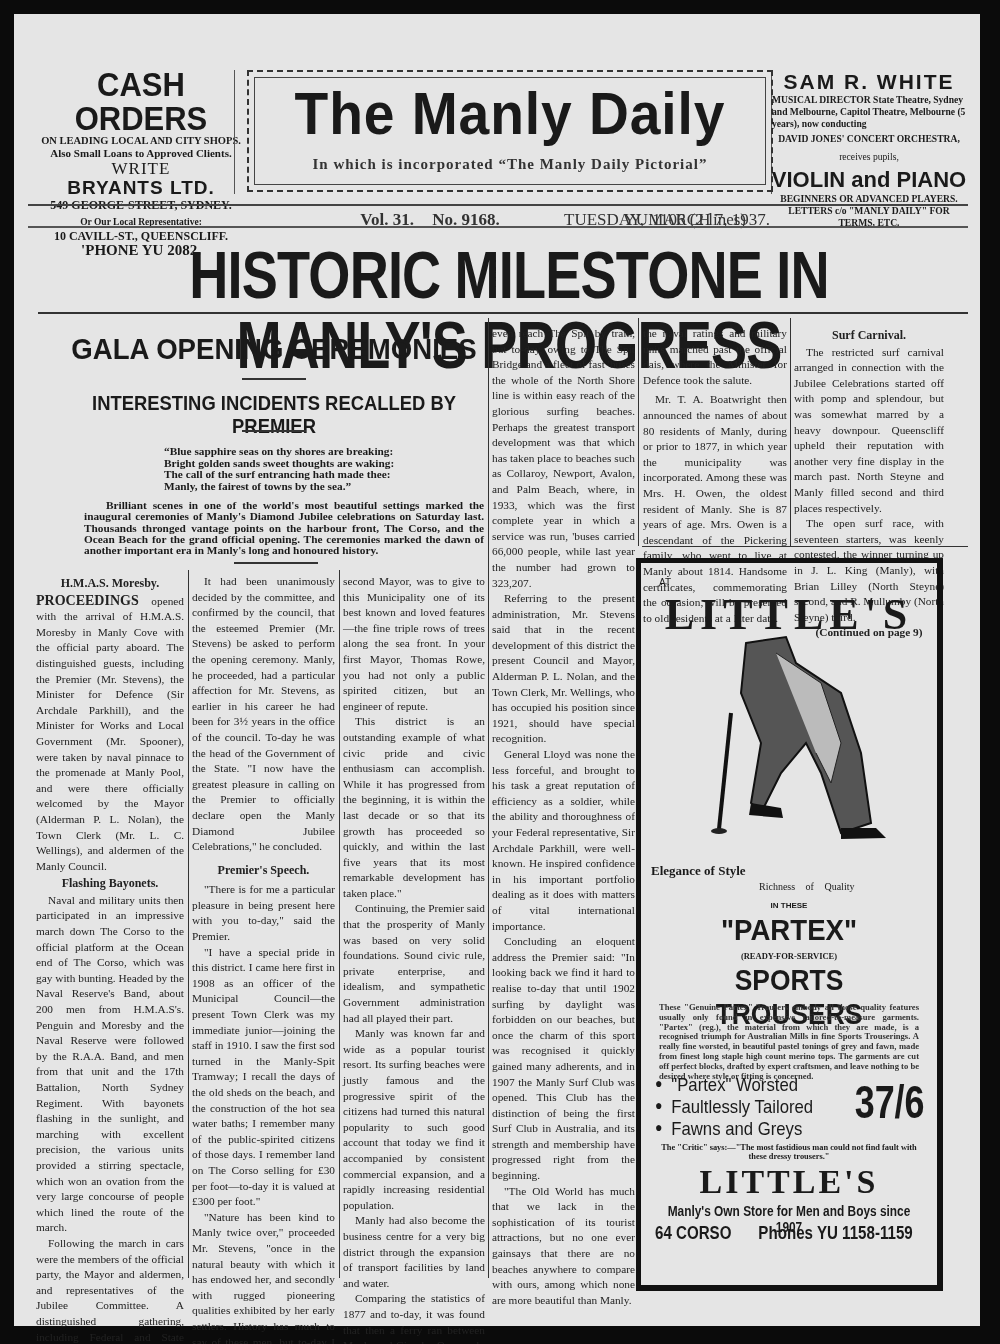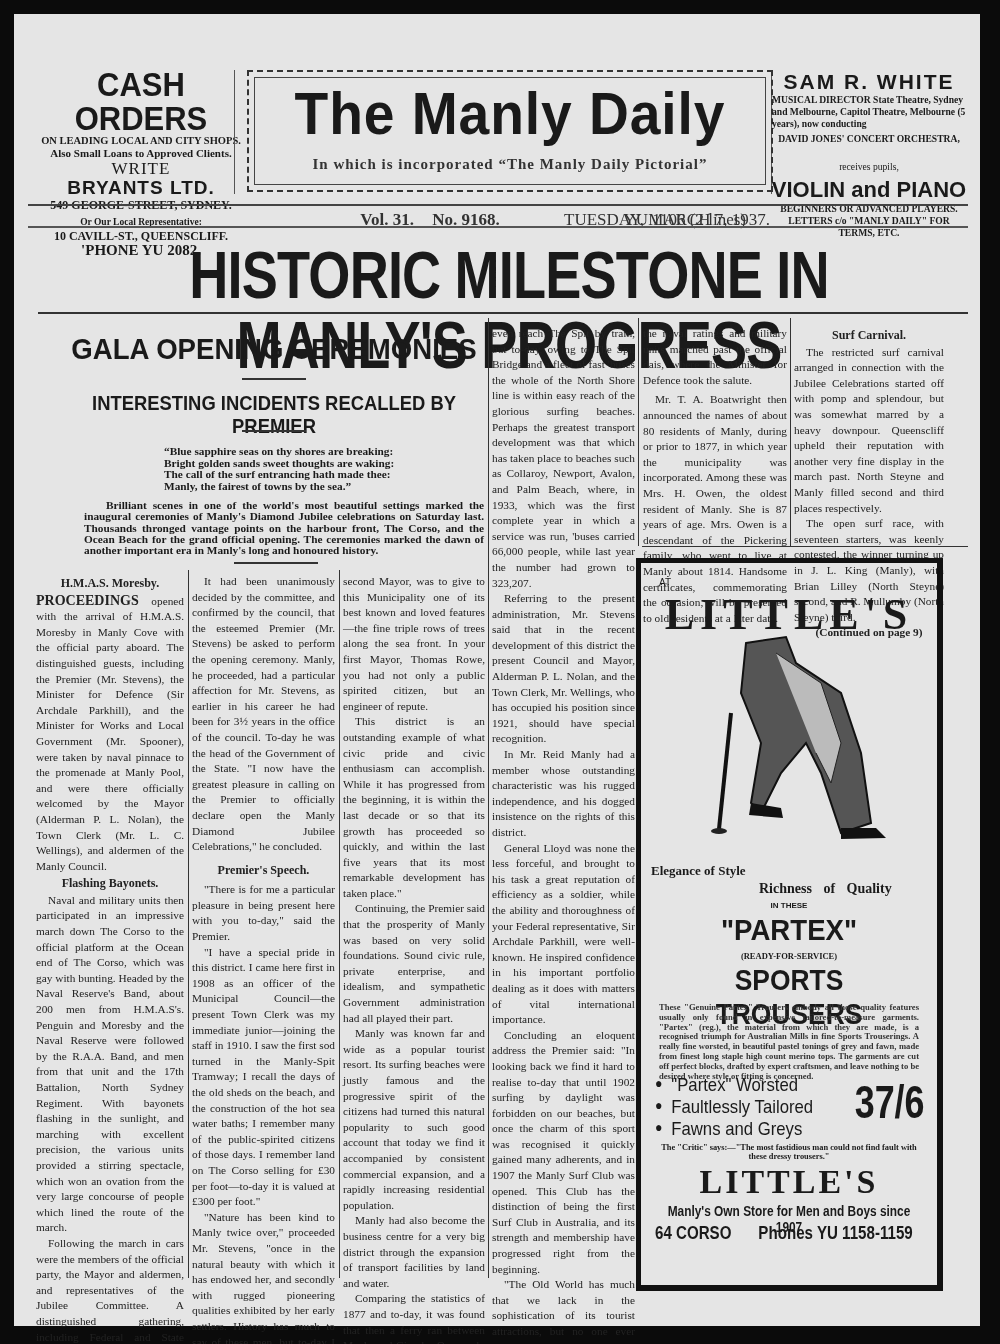--- a/index.html
+++ b/index.html
@@ -41,21 +41,21 @@
   .interesting { left:30px; top:378px; width:460px; text-align:center; font-family:"Liberation Sans", sans-serif; font-weight:bold; font-size:20px; transform:scaleX(0.92); }
   .poem { left:150px; top:432px; width:320px; font-size:11.3px; line-height:11.6px; font-weight:bold; }
   .intro { left:70px; top:486px; width:400px; font-size:11.3px; line-height:11.3px; text-align:justify; font-weight:bold; }
   .intro p { margin:0; text-indent:22px; }
 
   
   .ad-littles { left:622px; top:544px; width:296px; height:722px; border:5px solid #111; border-right-width:6px; border-bottom-width:6px; }
   .ad-littles .at { position:absolute; left:18px; top:14px; font-family:"Liberation Sans", sans-serif; font-size:10px; }
   .ad-littles .brand { position:absolute; left:0; right:0; top:26px; text-align:center; font-family:"Liberation Serif", serif; font-weight:bold; font-size:44px; letter-spacing:6px; }
   .ad-littles .elegance { position:absolute; left:10px; top:300px; font-size:13px; font-weight:bold; }
-  .ad-littles .richness { position:absolute; left:118px; top:318px; font-size:14px; font-weight:bold; word-spacing:8px; }
+  .ad-littles .richness { position:absolute; left:118px; top:318px; font-size:10px; font-weight:normal; word-spacing:8px; }
   .ad-littles .inthese { position:absolute; left:0; right:0; top:338px; text-align:center; font-size:8px; font-weight:bold; font-family:"Liberation Sans", sans-serif; }
   .ad-littles .partex { position:absolute; left:0; right:0; top:350px; text-align:center; font-family:"Liberation Sans", sans-serif; font-weight:bold; font-size:30px; transform:scaleX(0.92); }
   .ad-littles .rfs { position:absolute; left:0; right:0; top:388px; text-align:center; font-size:8.5px; font-weight:bold; }
   .ad-littles .sports { position:absolute; left:0; right:0; top:400px; text-align:center; font-family:"Liberation Sans", sans-serif; font-weight:bold; font-size:30px; transform:scaleX(0.88); }
   .ad-littles .body { position:absolute; left:18px; right:18px; top:440px; font-size:8.6px; line-height:9.8px; text-align:justify; font-weight:bold; color:#333; }
   .ad-littles .bullets { position:absolute; left:14px; top:510px; font-family:"Liberation Sans", sans-serif; font-size:19px; line-height:21px; transform:scaleX(0.88); transform-origin:left; }
   .ad-littles .bullets div::before { content:"\25CF"; font-size:14px; margin-right:10px; vertical-align:3px; }
   .ad-littles .price { position:absolute; right:12px; top:512px; font-family:"Liberation Sans", sans-serif; font-size:46px; font-weight:bold; transform:scaleX(0.78); transform-origin:right; }
   .ad-littles .critic { position:absolute; left:16px; right:16px; top:580px; text-align:center; font-size:8.4px; line-height:9px; font-weight:bold; }
   .ad-littles .brand2 { position:absolute; left:0; right:0; top:600px; text-align:center; font-family:"Liberation Serif", serif; font-weight:bold; font-size:34px; letter-spacing:3px; }
@@ -94,21 +94,21 @@
     <span>Vol. 31.</span>
     <span style="margin-left:14px">No. 9168.</span>
     <span style="margin-left:60px;font-weight:normal">TUESDAY, MARCH 7, 1937.</span>
     <span style="position:absolute;right:24px;font-weight:normal">YU 1106 (2 lines)</span>
   </div>
 
   <div class="abs ad-right">
     <div class="name">SAM R. WHITE</div>
     <div class="sm" style="text-align:left;padding:0 6px">MUSICAL DIRECTOR State Theatre, Sydney and Melbourne, Capitol Theatre, Melbourne (5 years), now conducting</div>
     <div class="sm" style="margin-top:3px">DAVID JONES' CONCERT ORCHESTRA,</div>
-    <div class="sm" style="font-weight:normal;margin-top:16px">receives pupils,</div>
+    <div class="sm" style="font-weight:normal;margin-top:6px">receives pupils,</div>
     <div class="vp">VIOLIN and PIANO</div>
     <div class="sm">BEGINNERS OR ADVANCED PLAYERS.</div>
     <div class="sm" style="padding:0 20px">LETTERS c/o "MANLY DAILY" FOR TERMS, ETC.</div>
   </div>
 
   <div class="rule-h" style="left:14px;top:190px;width:940px;height:2px;background:#444"></div>
   <div class="rule-h" style="left:14px;top:212px;width:940px;height:2px;background:#555"></div>
 
   <div class="abs headline">HISTORIC MILESTONE IN MANLY'S PROGRESS</div>
   <div class="rule-h" style="left:24px;top:298px;width:930px;height:2px"></div>
@@ -159,21 +159,20 @@
     <p>Continuing, the Premier said that the prosperity of Manly was based on very solid foundations. Sound civic rule, private enterprise, and idealism, and sympathetic Government administration had all played their part.</p>
     <p>Manly was known far and wide as a popular tourist resort. Its surfing beaches were justly famous and the progressive spirit of the citizens had turned this natural popularity to such good account that today we find it accompanied by consistent commercial expansion, and a rapidly increasing residential population.</p>
     <p>Manly had also become the business centre for a very big district through the expansion of transport facilities by land and water.</p>
     <p>Comparing the statistics of 1877 and to-day, it was found that then a ferry ran between Manly and Circular Quay only three times a day, while now nearly 100 trips are made. It was not until 1903 that the first steam tram was run, and then only as far as the lagoon, while now there is a frequent tram service supplementing a first-class 'bus service, in which 10 double decker and 8 single storey omnibuses are engaged.</p>
 
   </div>
 
   <div class="col" style="left:478px;top:312px;width:143px;">
     <p style="text-indent:0">even reach The Spit by tram, but to-day, owing to The Spit Bridge and a fleet of fast 'buses the whole of the North Shore line is within easy reach of the glorious surfing beaches. Perhaps the greatest transport development was that which has taken place to beaches such as Collaroy, Newport, Avalon, and Palm Beach, where, in 1933, which was the first complete year in which a service was run, 'buses carried 66,000 people, while last year the number had grown to 323,207.</p>
     <p>Referring to the present administration, Mr. Stevens said that in the recent development of this district the present Council and Mayor, Alderman P. L. Nolan, and the Town Clerk, Mr. Wellings, who has occupied his position since 1921, should have special recognition.</p>
-    <p>In Mr. Reid Manly had a member whose outstanding characteristic was his rugged independence, and his dogged insistence on the rights of this district.</p>
     <p>General Lloyd was none the less forceful, and brought to his task a great reputation of efficiency as a soldier, while the ability and thoroughness of your Federal representative, Sir Archdale Parkhill, were well-known. He inspired confidence in his important portfolio dealing as it does with matters of vital international importance.</p>
     <p>Concluding an eloquent address the Premier said: "In looking back we find it hard to realise to-day that until 1902 surfing by daylight was forbidden on our beaches, but once the charm of this sport was recognised it quickly gained many adherents, and in 1907 the Manly Surf Club was opened. This Club has the distinction of being the first Surf Club in Australia, and its strength and membership have progressed right from the beginning.</p>
     <p>"The Old World has much that we lack in the sophistication of its tourist attractions, but no one ever gainsays that there are no beaches anywhere to compare with ours, among which none are more beautiful than Manly.</p>
 
   </div>
 
   <div class="col" style="left:629px;top:312px;width:144px;">
     <p style="text-indent:0">the naval ratings and military units marched past the official dais, where the Minister for Defence took the salute.</p>
     <p style="margin-top:4px">Mr. T. A. Boatwright then announced the names of about 80 residents of Manly, during or prior to 1877, in which year the municipality was incorporated. Among these was Mrs. H. Owen, the oldest resident of Manly. She is 87 years of age. Mrs. Owen is a descendant of the Pickering family, who went to live at Manly about 1814. Handsome certificates, commemorating the occasion, will be presented to old residents at a later date.</p>
   </div>

